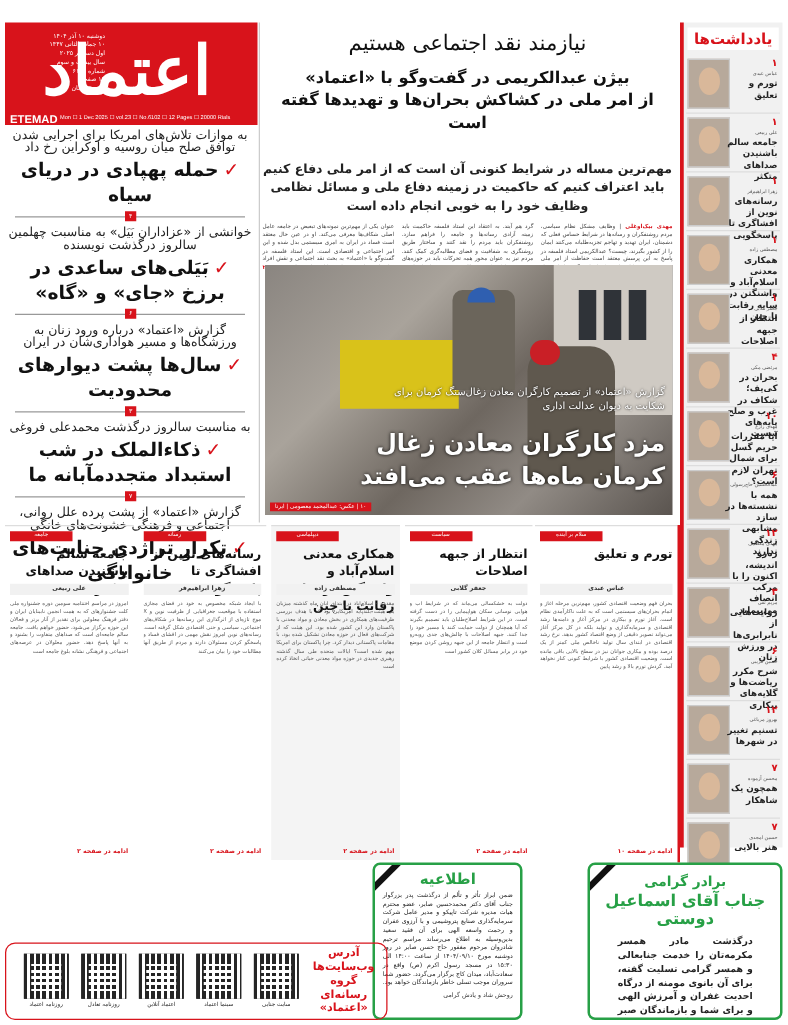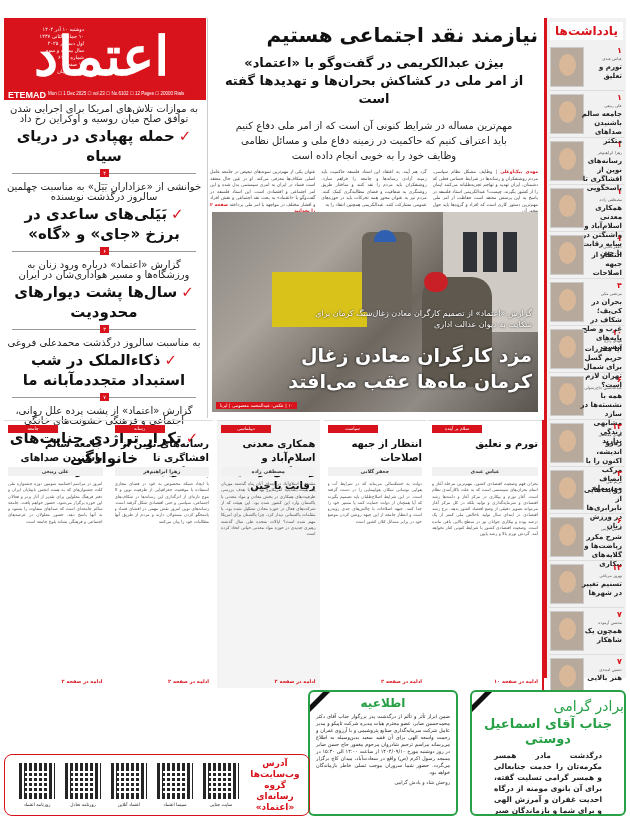--- a/index.html
+++ b/index.html
@@ -17,23 +17,23 @@
 .teaser .kicker{font-size:10px;line-height:10px;color:#222}
 .teaser .hl{font-size:15px;font-weight:bold;line-height:20px;margin-top:2px}
 .teaser .hl .chk{color:#d8131b;margin-left:4px;font-weight:normal}
 .sep{height:10px;position:relative;margin:2px 8px}
 .sep:before{content:"";position:absolute;left:0;right:0;top:5px;border-top:1px solid #999}
 .sep span{position:absolute;left:50%;top:1px;width:9px;height:8px;background:#d8131b;color:#fff;font-size:5px;text-align:center;line-height:8px;margin-left:-4px}
 
 .vline{background:#ccc;width:1px}
 
 #main{left:210px;top:18px;width:328px;height:400px;direction:rtl}
-#main-title{font-size:20px;font-weight:bold;text-align:right;line-height:34px}
+#main-title{font-size:17px;font-weight:normal;text-align:center;line-height:34px}
 #main-sub{font-size:13px;font-weight:bold;text-align:center;line-height:18px;margin-top:2px}
-#main-lead{font-size:10px;font-weight:normal;text-align:center;line-height:15px;margin-top:10px;color:#222}
+#main-lead{font-size:10px;font-weight:bold;text-align:center;line-height:15px;margin-top:20px;color:#222}
 #main-cols{display:flex;gap:6px;margin-top:6px}
 #main-cols p{flex:1;font-size:4.5px;line-height:6.5px;color:#444;text-align:justify}
 #main-cols .by{color:#d8131b;font-weight:bold}
 #main-cols .cont{color:#d8131b;font-weight:bold}
 #photo{left:212px;top:212px;width:326px;height:200px;background:linear-gradient(135deg,#8a8580 0%,#a9a39b 30%,#6e6760 55%,#918b85 75%,#5a544f 100%);overflow:hidden}
 .ph-build{position:absolute;right:0;top:0;width:95px;height:120px;background:#cfcac3}
 .ph-win{position:absolute;background:#2f3338}
 .ph-cart{position:absolute;left:60px;top:60px;width:95px;height:55px;background:#d9c21a}
 .ph-w1{position:absolute;left:150px;top:20px;width:50px;height:80px;background:#6b655b;border-radius:8px 8px 0 0}
 .ph-h1{position:absolute;left:162px;top:18px;width:22px;height:12px;background:#2f5fb0;border-radius:11px 11px 0 0}
@@ -58,24 +58,24 @@
 .art .aht{position:absolute;right:4px;top:16px;left:4px;font-size:10px;font-weight:bold;line-height:14px;text-align:right}
 .art .aby{position:absolute;right:4px;top:46px;left:4px;font-size:5px;font-weight:bold;text-align:center;color:#333;background:#f1f1f1;line-height:9px}
 .art .abody{position:absolute;right:4px;left:4px;top:60px;font-size:4.3px;line-height:6.3px;color:#555;text-align:justify;height:190px;overflow:hidden}
 .art .acont{position:absolute;right:4px;bottom:4px;color:#d8131b;font-size:5px;font-weight:bold}
 .art.grey{background:#f4f4f4}
 #a5{left:428px;top:420px;width:114px;height:270px;direction:rtl;position:absolute}
 
 .cond{position:absolute;border:2px solid #27a046;border-radius:6px;direction:rtl;overflow:hidden;background:#fff}
 .cond .ribbon{position:absolute;left:-12px;top:6px;width:40px;height:5px;background:#111;transform:rotate(-45deg)}
 #cond1{left:470px;top:690px;width:156px;height:126px}
-#cond1 .c-t1{color:#27a046;font-size:14px;font-weight:normal;margin-top:6px}
+#cond1 .c-t1{color:#27a046;font-size:11px;font-weight:bold;text-align:center;margin-top:6px}
 #cond1 .c-t2{color:#27a046;font-size:13px;font-weight:bold;text-align:center;margin-top:2px}
 #cond1 .c-body{font-size:7.5px;line-height:11px;font-weight:bold;text-align:justify;padding:4px 22px;color:#222}
-#cond2{left:308px;top:690px;width:150px;height:126px}
+#cond2{left:298px;top:690px;width:120px;height:126px}
 #cond2 .c-t1{color:#27a046;font-size:12px;font-weight:bold;text-align:center;margin-top:4px}
 #cond2 .c-body{font-size:5px;line-height:7px;text-align:justify;padding:3px 6px;color:#222}
 #cond2 .c-sign{font-size:5px;padding:0 6px;color:#333}
 
 #qrbox{left:4px;top:754px;width:306px;height:62px;border:1.5px solid #d8131b;border-radius:8px;direction:rtl;display:flex;align-items:center;padding:0 6px;gap:6px}
 #qr-title{color:#d8131b;font-size:9px;font-weight:bold;text-align:center;line-height:11px;width:56px}
 .qr{width:40px;text-align:center}
 .qr .code{width:36px;height:36px;margin:0 auto;background:
  repeating-linear-gradient(90deg,#000 0 3px,#fff 3px 5px),#000;position:relative;opacity:.85}
 .qr .code:before{content:"";position:absolute;inset:6px;background:repeating-linear-gradient(0deg,#fff 0 2px,transparent 2px 5px)}

